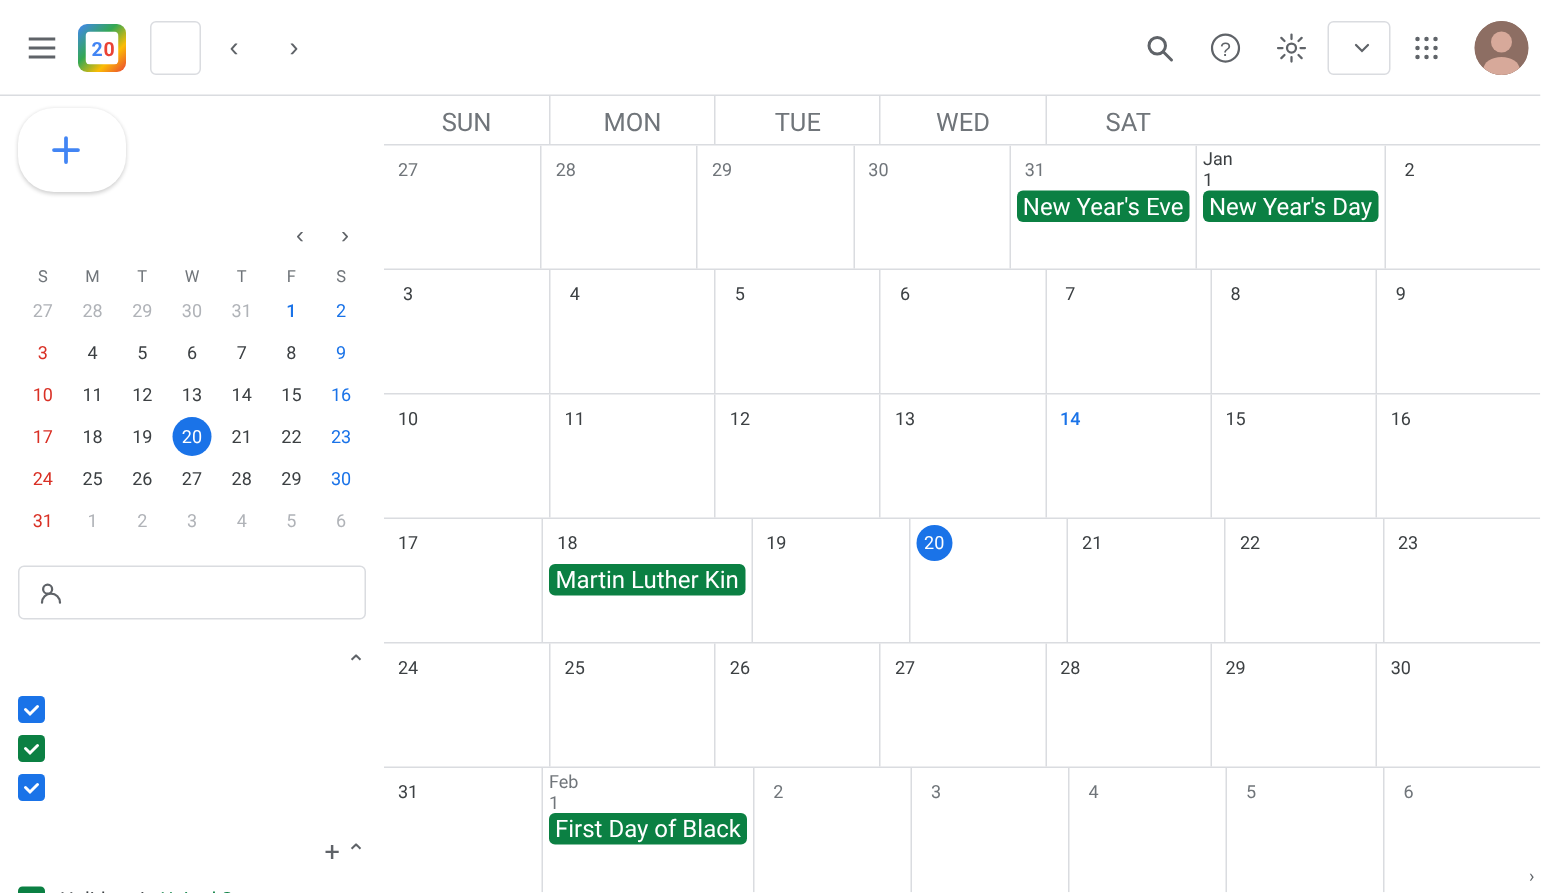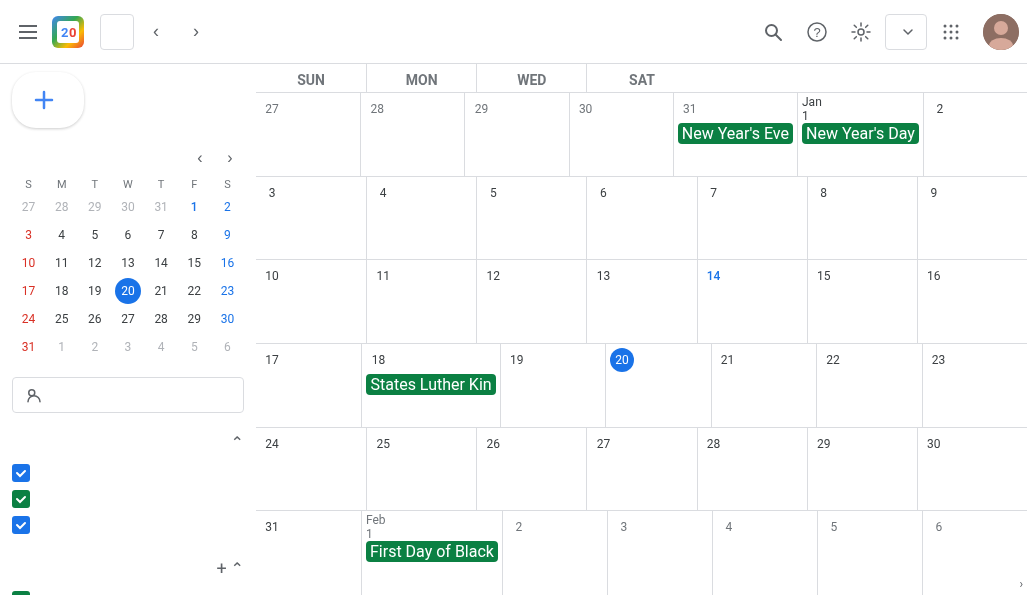--- a/index.html
+++ b/index.html
@@ -61,21 +61,21 @@
     .cal-checkbox { width: 18px; height: 18px; border-radius: 3px; background: #1a73e8; display: flex; align-items: center; justify-content: center; flex-shrink: 0; }
     .cal-checkbox.green { background: #0b8043; }
     .cal-label { font-size: 13px; color: #3c4043; }
     .other-cal-header { display: flex; align-items: center; justify-content: space-between; padding: 8px 0; cursor: pointer; }
     .other-cal-controls { display: flex; align-items: center; gap: 4px; }
     .cal-label-green { color: #0b8043; }
 
     
     .calendar-area { flex: 1; overflow: hidden; display: flex; flex-direction: column; }
     .day-headers { display: grid; grid-template-columns: repeat(7, 1fr); border-bottom: 1px solid #dadce0; }
-    .day-header { text-align: center; padding: 8px 0 4px; font-size: 14px; color: #70757a; text-transform: uppercase; font-weight: 700; border-left: 1px solid #dadce0; }
+    .day-header { text-align: center; padding: 8px 0 4px; font-size: 17px; color: #70757a; text-transform: uppercase; font-weight: 400; border-left: 1px solid #dadce0; }
     .day-header:first-child { border-left: none; }
 
     .calendar-grid { flex: 1; display: grid; grid-template-rows: repeat(6, 1fr); overflow: hidden; }
     .cal-week { display: grid; grid-template-columns: repeat(7, 1fr); border-bottom: 1px solid #dadce0; }
     .cal-week:last-child { border-bottom: none; }
     .cal-day { border-left: 1px solid #dadce0; padding: 4px; min-height: 0; position: relative; }
     .cal-day:first-child { border-left: none; }
     .day-num { font-size: 12px; color: #3c4043; width: 24px; height: 24px; display: flex; align-items: center; justify-content: center; border-radius: 50%; cursor: pointer; margin-bottom: 2px; }
     .day-num.today-num { background: #1a73e8; color: white; }
     .day-num.other { color: #70757a; }
@@ -312,20 +312,21 @@
         <span class="cal-label">Holidays in <span class="cal-label-green">United States</span></span>
       </div>
     </div>
   </div>
 
   <div class="calendar-area">
 
     <div class="day-headers">
       <div class="day-header">SUN</div>
       <div class="day-header">MON</div>
+      <div class="day-header">TUE</div>
       <div class="day-header">WED</div>
       <div class="day-header">SAT</div>
     </div>
 
     <div class="calendar-grid" id="calendar-grid">
         <div class="cal-week">
           <div class="cal-day">
             <div class="day-num other">27</div>
           </div>
           <div class="cal-day">
@@ -394,21 +395,21 @@
           <div class="cal-day">
             <div class="day-num">16</div>
           </div>
         </div>
         <div class="cal-week">
           <div class="cal-day">
             <div class="day-num">17</div>
           </div>
           <div class="cal-day">
             <div class="day-num">18</div>
-            <div class="event-chip event-green">States Luther Kin</div>
+            <div class="event-chip event-green">Martin Luther Kin</div>
           </div>
           <div class="cal-day">
             <div class="day-num">19</div>
           </div>
           <div class="cal-day">
             <div class="day-num today-num">20</div>
           </div>
           <div class="cal-day">
             <div class="day-num">21</div>
           </div>

